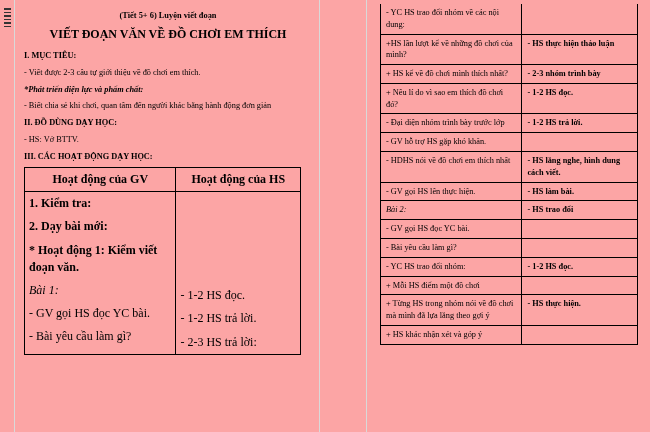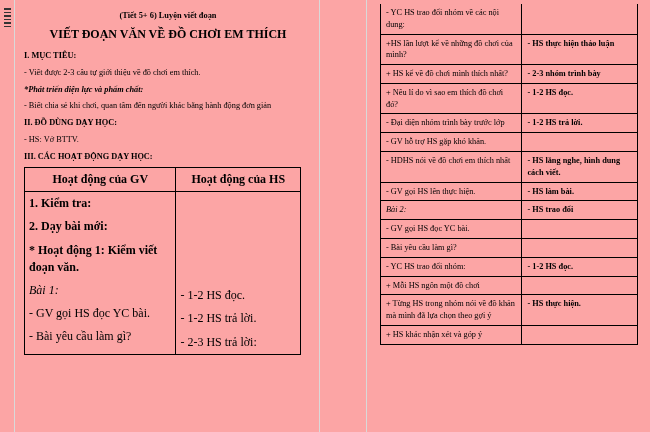--- a/index.html
+++ b/index.html
@@ -231,25 +231,25 @@
       </tr>
       <tr>
         <td class="d1">- Bài yêu cầu làm gì?</td>
         <td class="d2"></td>
       </tr>
       <tr>
         <td class="d1">- YC HS trao đổi nhóm:</td>
         <td class="d2">- 1-2 HS đọc.</td>
       </tr>
       <tr>
-        <td class="d1">+ Mỗi HS ngôn một đồ chơi</td>
-        <td class="d2"></td>
-      </tr>
-      <tr>
-        <td class="d1">+ Từng HS trong nhóm nói về đồ khăn mà mình đã lựa chọn theo gợi ý</td>
+        <td class="d1">+ Mỗi HS điểm một đồ chơi</td>
+        <td class="d2"></td>
+      </tr>
+      <tr>
+        <td class="d1">+ Từng HS trong nhóm nói về đồ chơi mà mình đã lựa lắng theo gợi ý</td>
         <td class="d2">- HS thực hiện.</td>
       </tr>
       <tr>
         <td class="d1">+ HS khác nhận xét và góp ý</td>
         <td class="d2"></td>
       </tr>
     </tbody>
       </table>
   </div>
 

